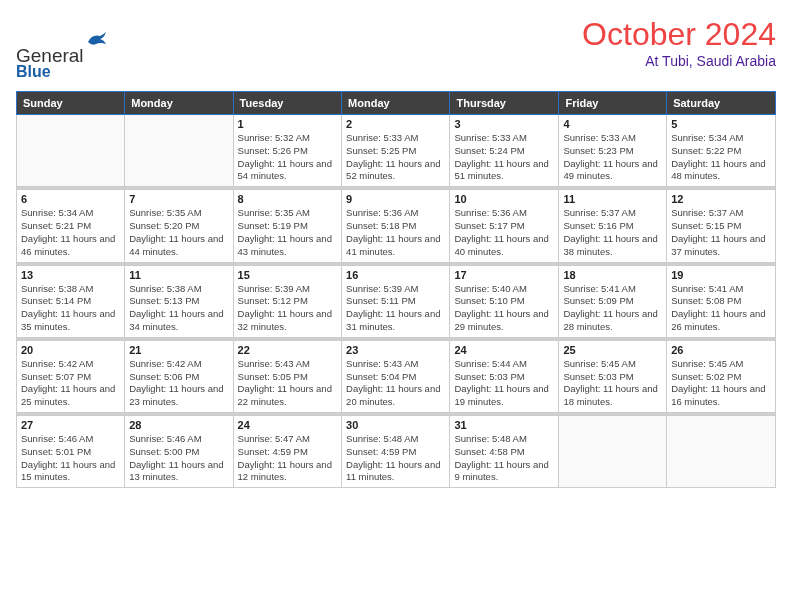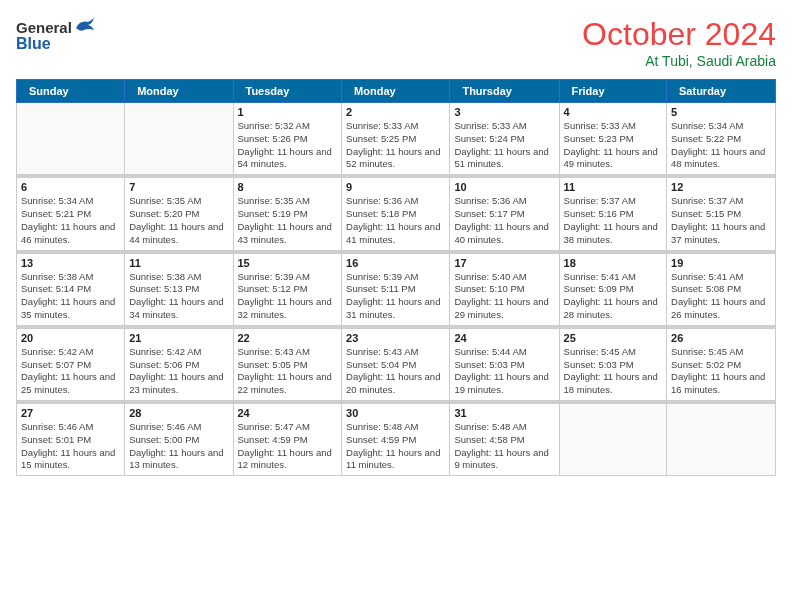--- a/index.html
+++ b/index.html
@@ -30,31 +30,31 @@
     .title-area {
       text-align: right;
     }
     .month-title {
       font-size: 32px;
       font-weight: normal;
       color: #ef4444;
     }
     .subtitle {
       font-size: 14px;
-      color: #15803d;
+      color: #4c1d95;
     }
     .calendar {
       width: 100%;
       border-collapse: collapse;
       font-size: 10px;
     }
     .calendar th {
-      background: #0369a1;
+      background: #404040;
       color: #fff;
-      padding: 5px 12px;
+      padding: 5px 6px;
       text-align: left;
       font-size: 11px;
       border: 1px solid #2a6fc9;
     }
     .calendar td {
       border: 1px solid #ccc;
       vertical-align: top;
       padding: 3px 4px;
       width: 113px;
       min-height: 70px;
@@ -77,21 +77,21 @@
     }
   </style>
 </head>
 <body>
 
 <div class="page">
   <div class="header">
     <div class="logo">
       <div style="display:flex;flex-direction:column;align-items:flex-start;">
         <div style="display:flex;align-items:center;">
-          <span style="font-size:15px;font-weight:bold;color:#333;">General</span>
+          <span style="font-size:19px;font-weight:normal;color:#333;margin-top:29px;">General</span>
           <span style="color:#1a5fa8;font-size:18px;margin-left:2px;">
             
             <svg width="22" height="18" viewBox="0 0 22 18">
               <path d="M2 12 Q6 4 14 6 Q18 4 20 2 Q18 8 14 9 Q18 10 20 14 Q14 12 10 14 Q6 16 2 12Z" fill="#1a5fa8"></path>
             </svg>
           </span>
         </div>
         <span style="font-size:16px;font-weight:bold;color:#1a5fa8;margin-top:-4px;">Blue</span>
       </div>
     </div>

